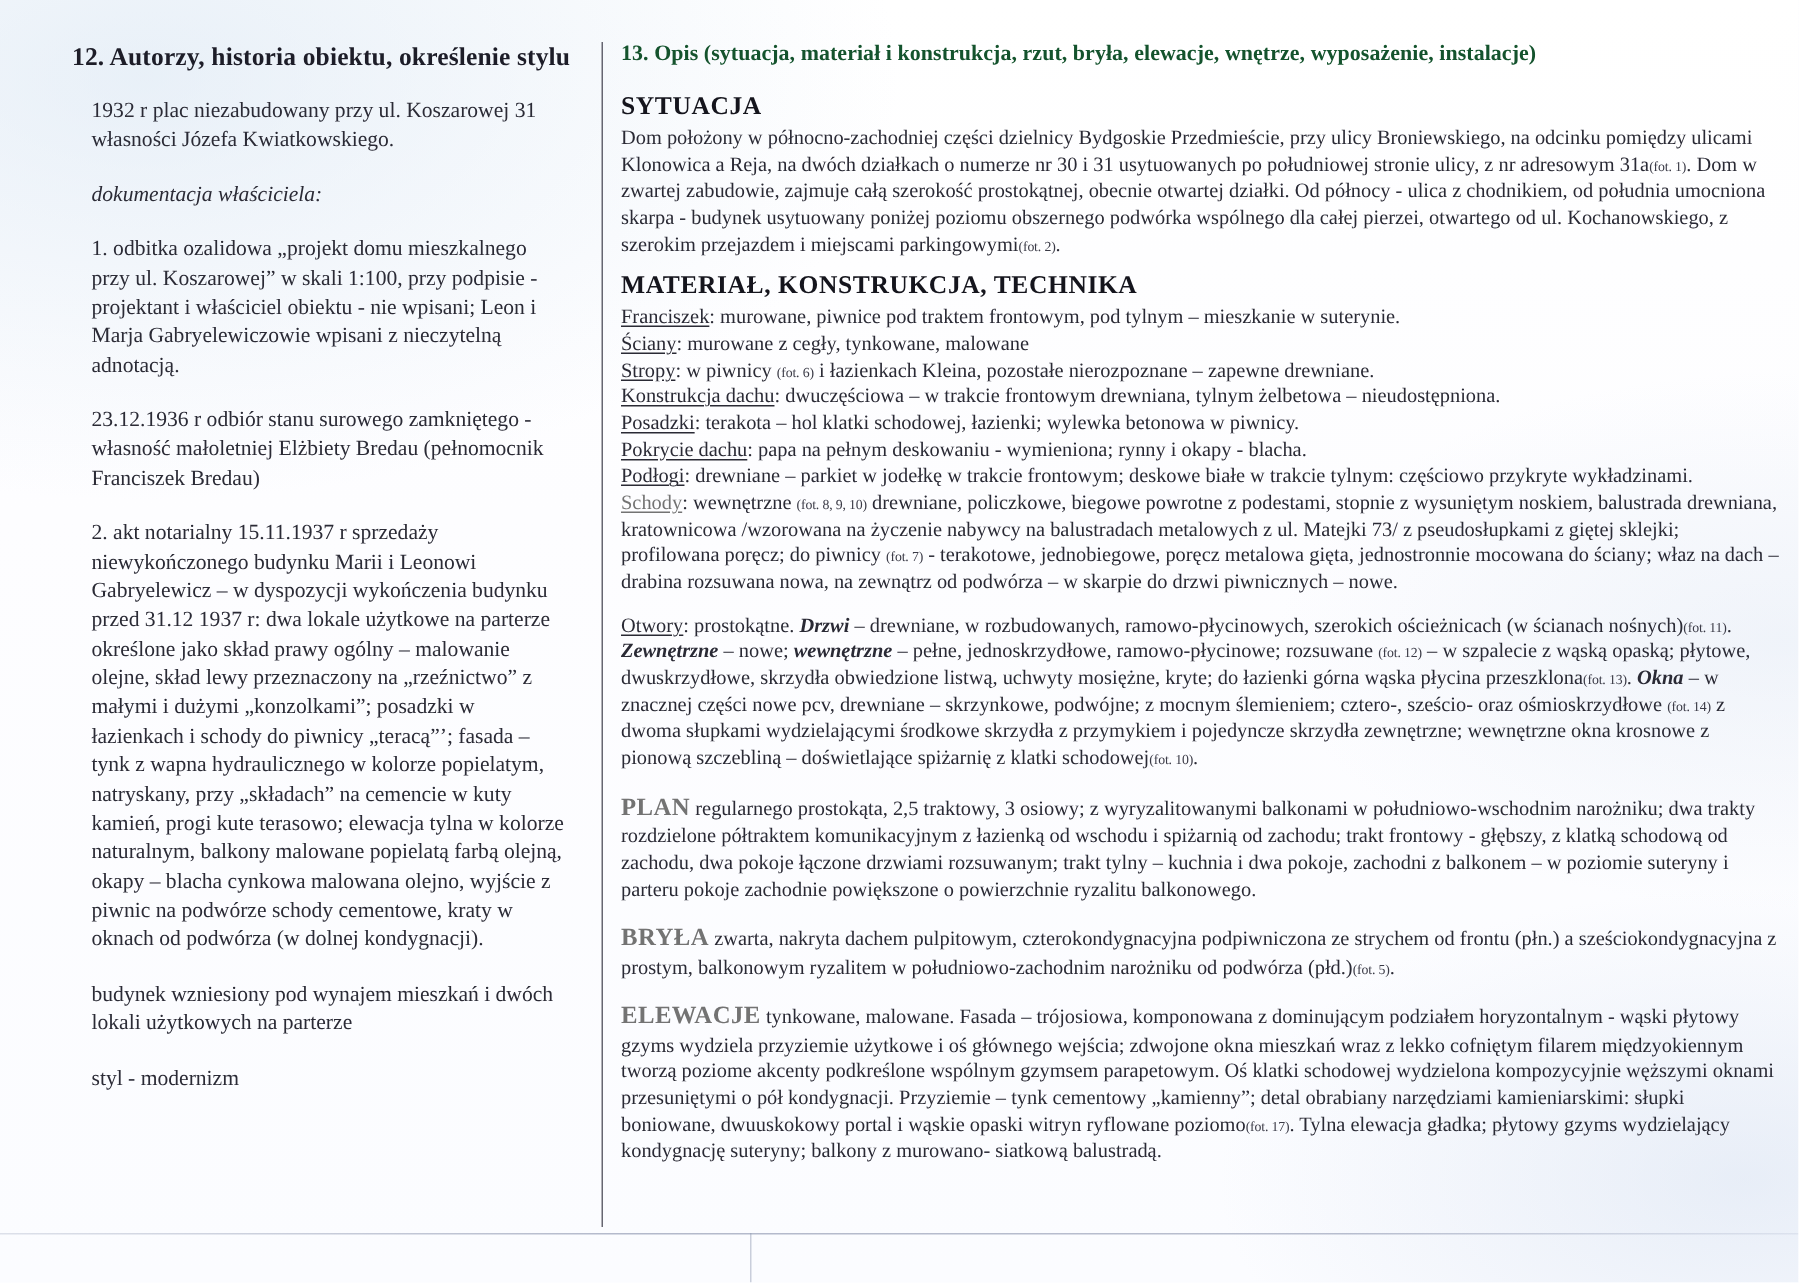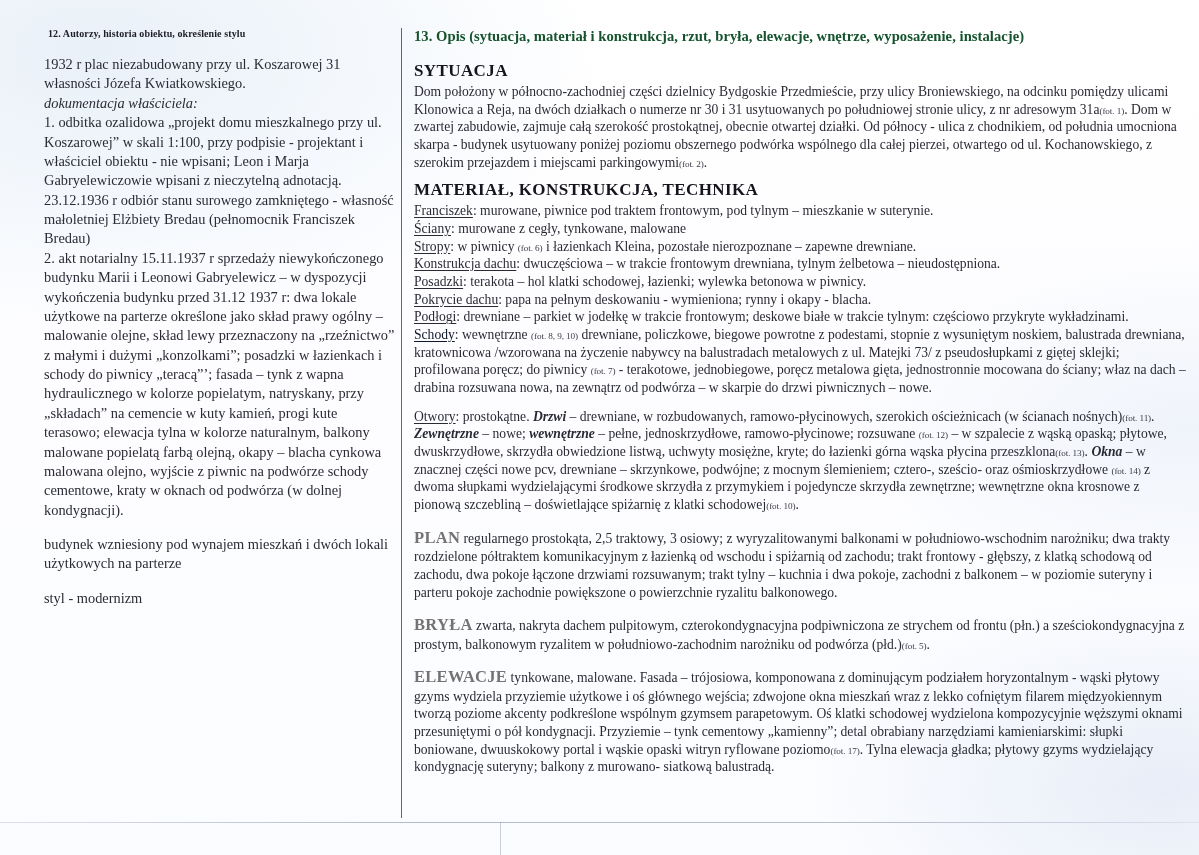--- a/index.html
+++ b/index.html
@@ -56,33 +56,33 @@
     position: absolute;
     left: 414px;
     top: 28px;
     width: 772px;
   }
 
   
   .sec-title-left {
     font-family: "Liberation Serif", serif;
     font-weight: bold;
-    font-size: 10px;
+    font-size: 17px;
     letter-spacing: .1px;
     color: #1d1d28;
     margin: 0 0 16px 8px;
   }
   .left-body {
     font-size: 14.4px;
     line-height: 1.345;
     text-align: left;
     color: #2b2b36;
     margin: 0 0 0 4px;
   }
-  .left-body p { margin: 0; }
+  .left-body p { margin: 17px; }
   .left-body p.gap { margin-top: 15px; }
   .left-body .ital { font-style: italic; }
 
   
   .sec-title-right {
     font-weight: bold;
     font-size: 14.6px;
     color: #14532d;
     margin: 0 0 8px 0;
     letter-spacing: .05px;
@@ -117,21 +117,21 @@
   }
   .runin {
     font-weight: bold;
     font-size: 16.5px;
     letter-spacing: .3px;
     color: #737373;
   }
   .para-block { margin-top: 13px; }
 
   
-  .smudge { color: #0f172a; }
+  .smudge { color: #737373; }
 
   
   .rule-h {
     position: absolute;
     left: 0;
     top: 822px;
     width: 1199px;
     height: 1px;
     background: linear-gradient(90deg,
       rgba(150,160,185,.30) 0%,

